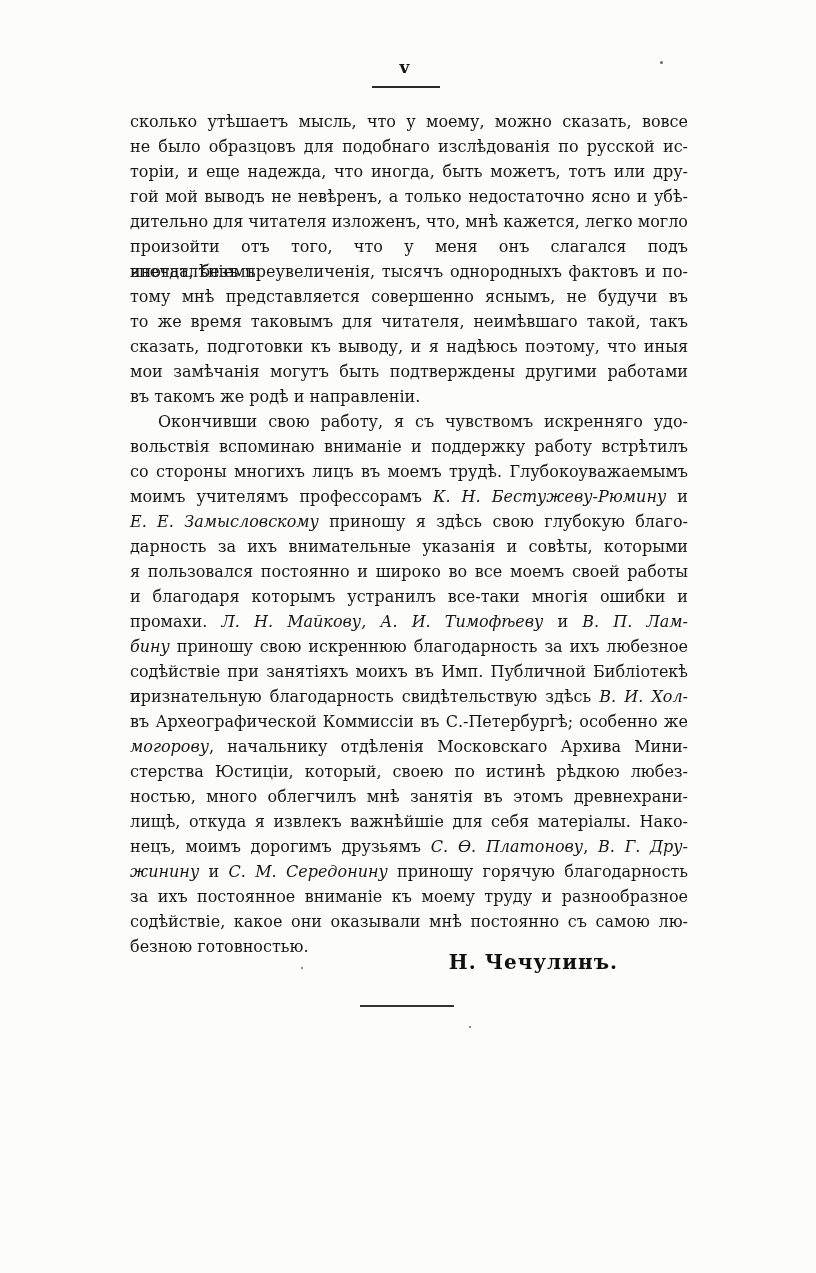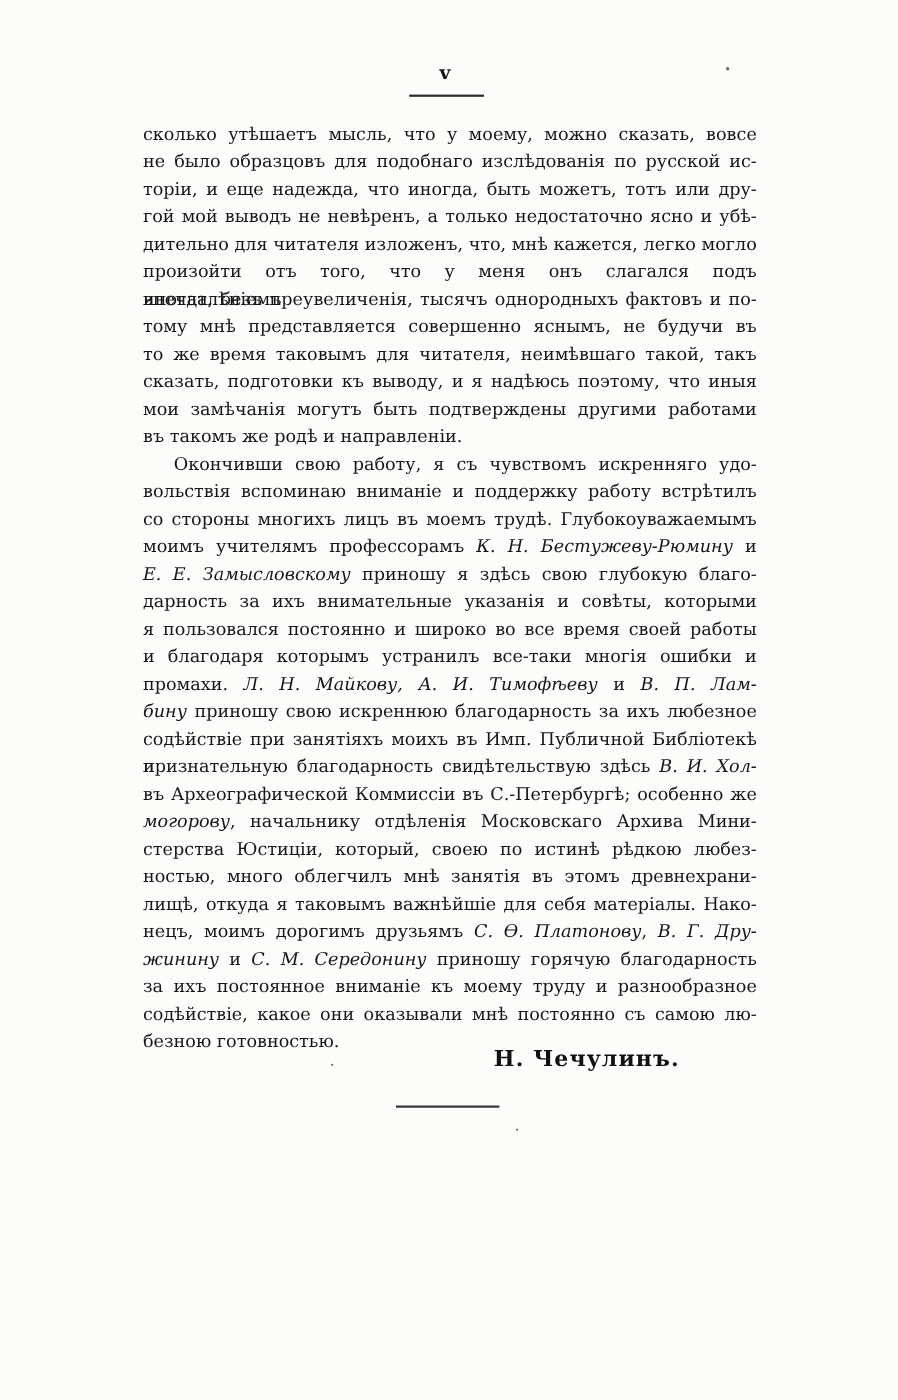--- a/index.html
+++ b/index.html
@@ -111,31 +111,31 @@
         <div class="line"><span>мои замѣчанія могутъ быть подтверждены другими работами</span></div>
         <div class="line last-line"><span>въ такомъ же родѣ и направленіи.</span></div>
       </div>
       <div class="para">
         <div class="line first-indent"><span>Окончивши свою работу, я съ чувствомъ искренняго удо-</span></div>
         <div class="line"><span>вольствія вспоминаю вниманіе и поддержку работу встрѣтилъ</span></div>
         <div class="line"><span>со стороны многихъ лицъ въ моемъ трудѣ. Глубокоуважаемымъ</span></div>
         <div class="line"><span>моимъ учителямъ профессорамъ </span><span class="it">К. Н. Бестужеву-Рюмину</span><span> и</span></div>
         <div class="line"><span class="it">Е. Е. Замысловскому</span><span> приношу я здѣсь свою глубокую благо-</span></div>
         <div class="line"><span>дарность за ихъ внимательные указанія и совѣты, которыми</span></div>
-        <div class="line"><span>я пользовался постоянно и широко во все время своей работы</span></div>
+        <div class="line"><span>я пользовался постоянно и широко во все моемъ своей работы</span></div>
         <div class="line"><span>и благодаря которымъ устранилъ все-таки многія ошибки и</span></div>
         <div class="line"><span>промахи. </span><span class="it">Л. Н. Майкову, А. И. Тимофѣеву</span><span> и </span><span class="it">В. П. Лам-</span></div>
         <div class="line"><span class="it">бину</span><span> приношу свою искреннюю благодарность за ихъ любезное</span></div>
         <div class="line"><span>содѣйствіе при занятіяхъ моихъ въ Имп. Публичной Библіотекѣ и</span></div>
         <div class="line"><span>признательную благодарность свидѣтельствую здѣсь </span><span class="it">В. И. Хол-</span></div>
         <div class="line"><span>въ Археографической Коммиссіи въ С.-Петербургѣ; особенно же</span></div>
         <div class="line"><span class="it">могорову</span><span>, начальнику отдѣленія Московскаго Архива Мини-</span></div>
         <div class="line"><span>стерства Юстиціи, который, своею по истинѣ рѣдкою любез-</span></div>
         <div class="line"><span>ностью, много облегчилъ мнѣ занятія въ этомъ древнехрани-</span></div>
-        <div class="line"><span>лищѣ, откуда я таковымъ важнѣйшіе для себя матеріалы. Нако-</span></div>
+        <div class="line"><span>лищѣ, откуда я извлекъ важнѣйшіе для себя матеріалы. Нако-</span></div>
         <div class="line"><span>нецъ, моимъ дорогимъ друзьямъ </span><span class="it">С. Ѳ. Платонову</span><span>, </span><span class="it">В. Г. Дру-</span></div>
         <div class="line"><span class="it">жинину</span><span> и </span><span class="it">С. М. Середонину</span><span> приношу горячую благодарность</span></div>
         <div class="line"><span>за ихъ постоянное вниманіе къ моему труду и разнообразное</span></div>
         <div class="line"><span>содѣйствіе, какое они оказывали мнѣ постоянно съ самою лю-</span></div>
         <div class="line last-line"><span>безною готовностью.</span></div>
       </div>
     </div>
 
   <div class="signature">Н. Чечулинъ.</div>
 

